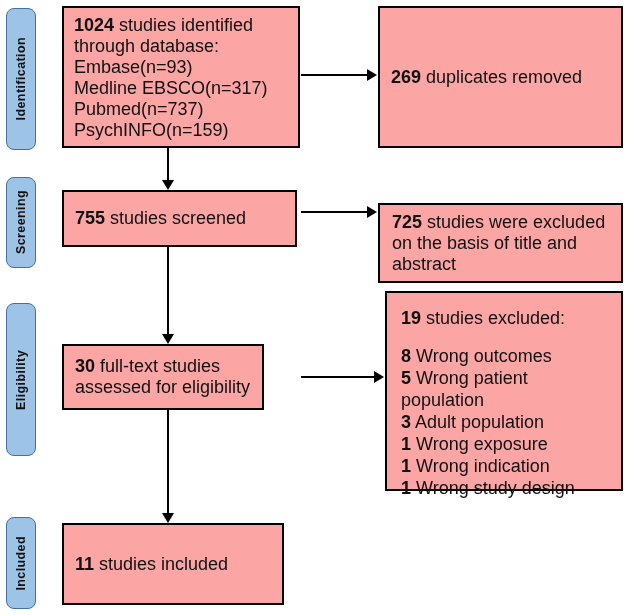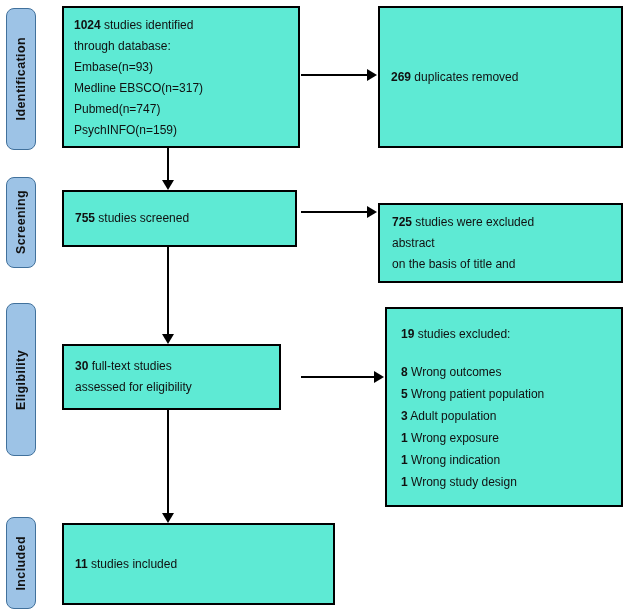--- a/index.html
+++ b/index.html
@@ -29,24 +29,24 @@
     transform: rotate(180deg);
     font-weight: bold;
     font-size: 12.5px;
     color: #111111;
     letter-spacing: 0.4px;
     white-space: nowrap;
   }
   
   .box {
     position: absolute;
-    background: #5eead4;
+    background: #fca5a5;
     border: 2px solid #000000;
     box-sizing: border-box;
-    font-size: 12px;
+    font-size: 18px;
     color: #111111;
   }
   .box .line { line-height: 21px; }
   .box .num { font-weight: bold; }
   .pad { padding: 7px 10px; }
   .vcenter { display: flex; align-items: center; padding-left: 11px; padding-right: 8px; }
   
   .arrow-h {
     position: absolute;
     height: 2.4px;
@@ -96,54 +96,54 @@
   </div>
   <div class="stage" style="top:517px; height:92px;">
     <span>Included</span>
   </div>
 
   <div class="box pad" style="left:62px; top:6px; width:238px; height:142px;">
     <div class="line"><span class="num">1024</span><span> studies identified</span></div>
     <div class="line"><span class="num"></span><span>through database:</span></div>
     <div class="line"><span class="num"></span><span>Embase(n=93)</span></div>
     <div class="line"><span class="num"></span><span>Medline EBSCO(n=317)</span></div>
-    <div class="line"><span class="num"></span><span>Pubmed(n=747)</span></div>
+    <div class="line"><span class="num"></span><span>Pubmed(n=737)</span></div>
     <div class="line"><span class="num"></span><span>PsychINFO(n=159)</span></div>
   </div>
 
   <div class="box vcenter" style="left:378px; top:6px; width:245px; height:142px;">
     <div class="line"><span class="num">269</span><span> duplicates removed</span></div>
   </div>
 
   <div class="box vcenter" style="left:62px; top:190px; width:235px; height:57px;">
     <div class="line"><span class="num">755</span><span> studies screened</span></div>
   </div>
 
   <div class="box" style="left:378px; top:203px; width:245px; height:80px; padding:7px 12px;">
     <div class="line"><span class="num">725</span><span> studies were excluded</span></div>
+    <div class="line"><span class="num"></span><span>on the basis of title and</span></div>
     <div class="line"><span class="num"></span><span>abstract</span></div>
-    <div class="line"><span class="num"></span><span>on the basis of title and</span></div>
   </div>
 
-  <div class="box" style="left:62px; top:344px; width:219px; height:66px; padding:10px 11px;">
+  <div class="box" style="left:62px; top:344px; width:202px; height:66px; padding:10px 11px;">
     <div class="line"><span class="num">30</span><span> full-text studies</span></div>
     <div class="line"><span class="num"></span><span>assessed for eligibility</span></div>
   </div>
 
-  <div class="box" style="left:385px; top:307px; width:238px; height:200px; padding:14px 14px;">
+  <div class="box" style="left:385px; top:291px; width:238px; height:200px; padding:14px 14px;">
     <div class="line" style="line-height:22px;"><span class="num">19</span><span> studies excluded:</span></div>
     <div class="line" style="line-height:22px;margin-top:16px;"><span class="num">8</span><span> Wrong outcomes</span></div>
     <div class="line" style="line-height:22px;"><span class="num">5</span><span> Wrong patient population</span></div>
     <div class="line" style="line-height:22px;"><span class="num">3</span><span> Adult population</span></div>
     <div class="line" style="line-height:22px;"><span class="num">1</span><span> Wrong exposure</span></div>
     <div class="line" style="line-height:22px;"><span class="num">1</span><span> Wrong indication</span></div>
     <div class="line" style="line-height:22px;"><span class="num">1</span><span> Wrong study design</span></div>
   </div>
 
-  <div class="box vcenter" style="left:62px; top:523px; width:273px; height:82px;">
+  <div class="box vcenter" style="left:62px; top:523px; width:222px; height:82px;">
     <div class="line"><span class="num">11</span><span> studies included</span></div>
   </div>
 
   <div class="arrow-h" style="left:301px; top:74px; width:66px;"></div>
   <div class="arrow-h" style="left:301px; top:211px; width:66px;"></div>
   <div class="arrow-h" style="left:301px; top:376px; width:73px;"></div>
 
   <div class="arrow-v" style="left:167px; top:148px; height:32px;"></div>
   <div class="arrow-v" style="left:167px; top:247px; height:87px;"></div>
   <div class="arrow-v" style="left:167px; top:410px; height:103px;"></div>

